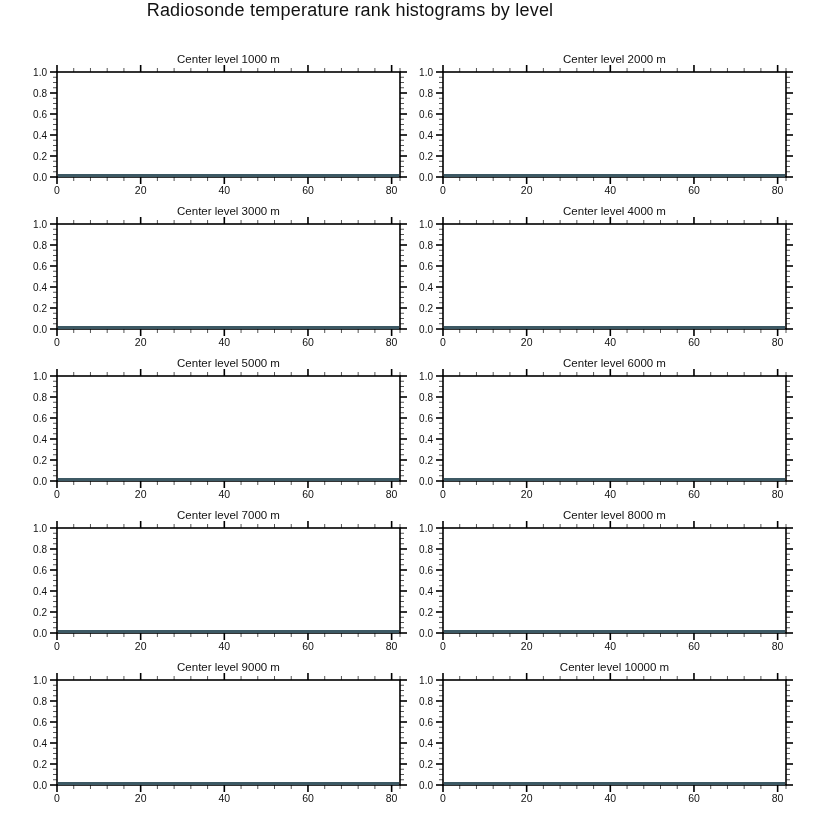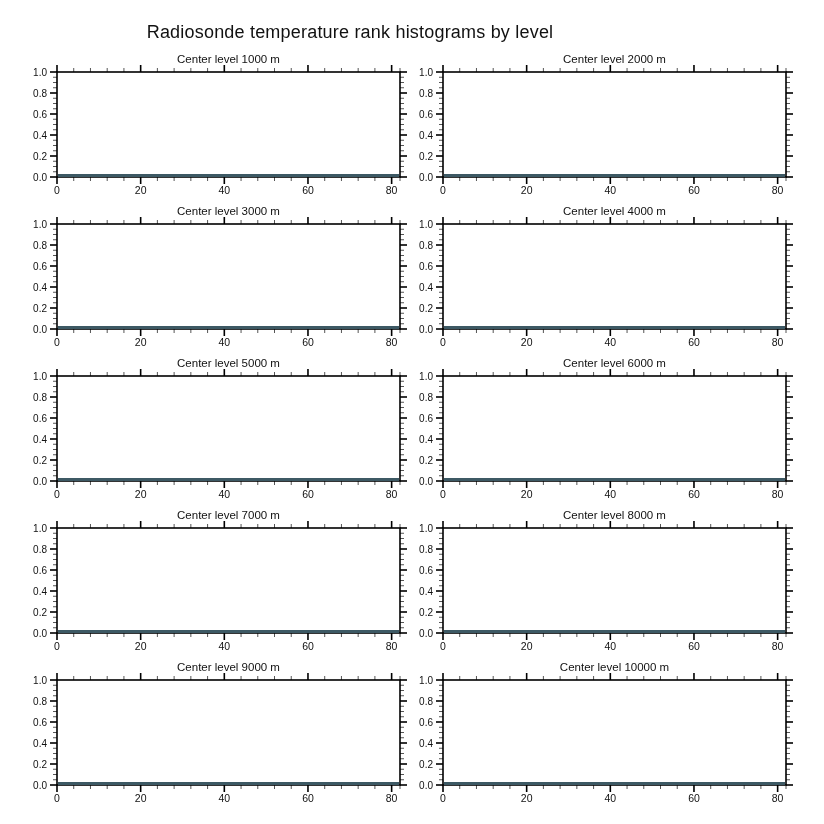--- a/index.html
+++ b/index.html
@@ -10,21 +10,21 @@
   }
   #figure {
     position: relative;
     width: 824px;
     height: 824px;
     background: #ffffff;
     overflow: hidden;
   }
   #main-title {
     position: absolute;
-    top: 22px;
+    top: 0;
     left: 0;
     width: 700px;
     text-align: center;
     font-size: 18px;
     font-weight: 400;
     color: #111111;
     letter-spacing: 0.2px;
   }
   #plot-svg {
     position: absolute;

